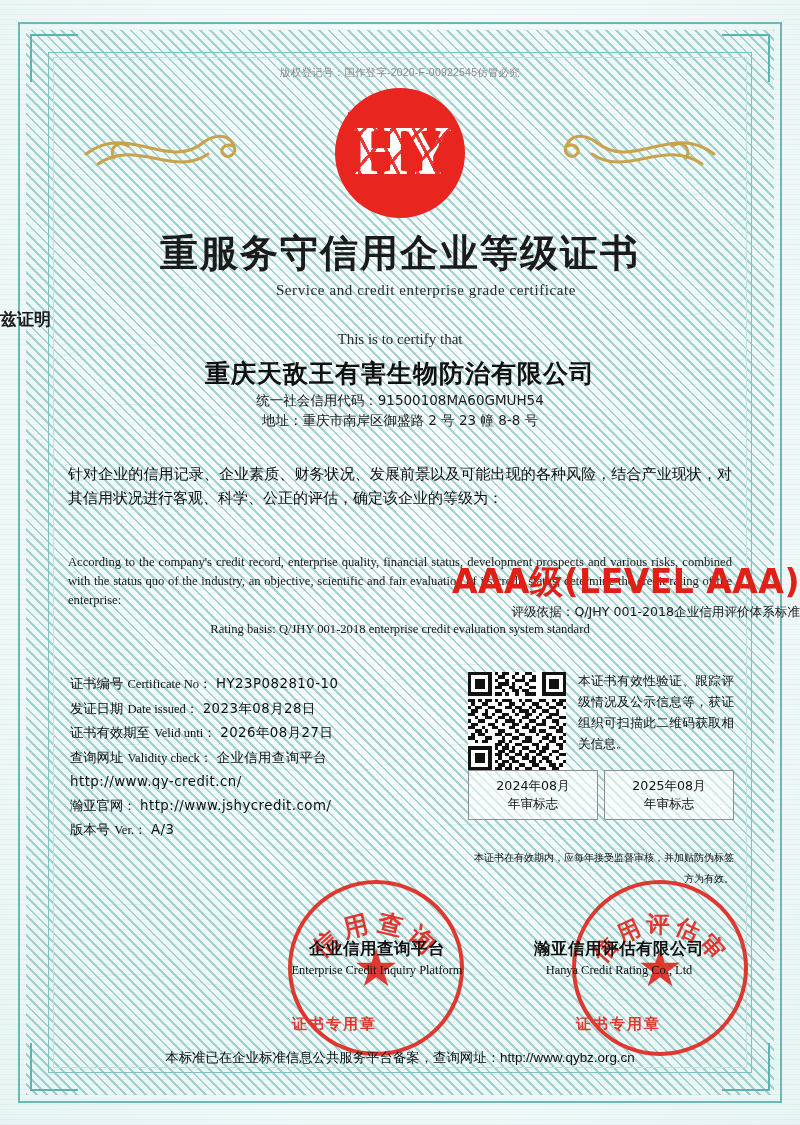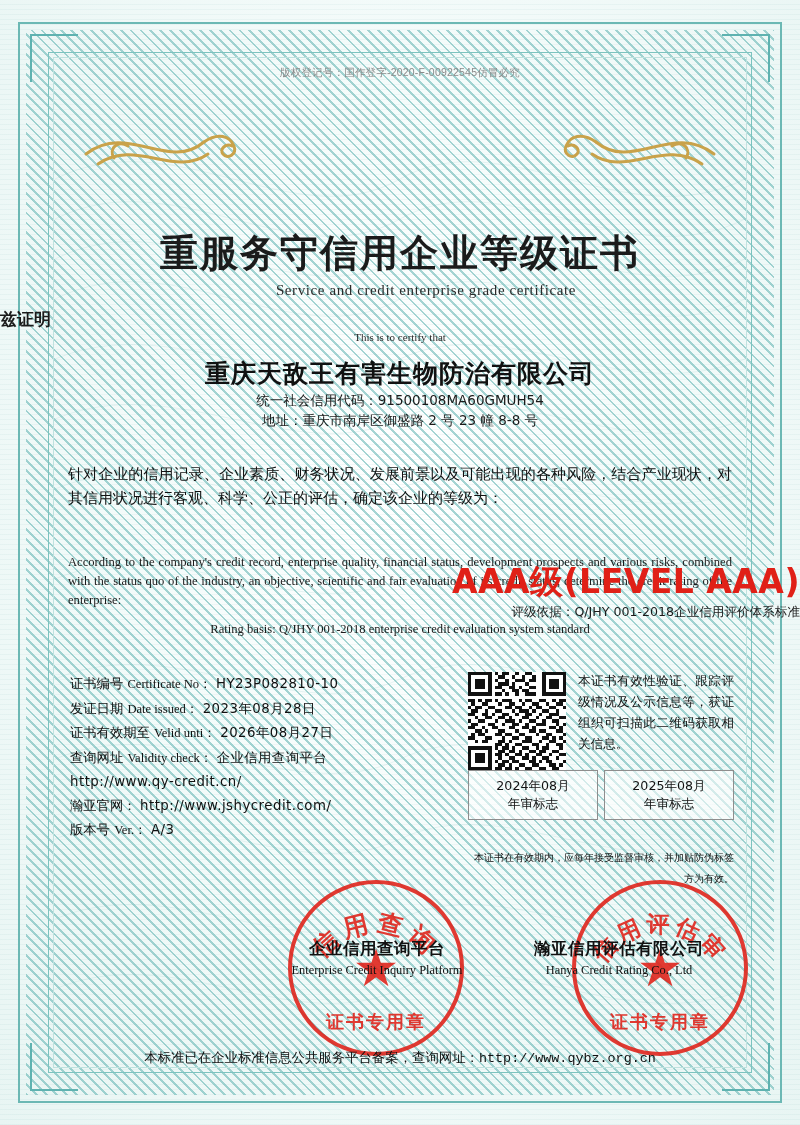--- a/index.html
+++ b/index.html
@@ -95,21 +95,21 @@
     letter-spacing:0.6px;
     padding-left:26px;
   }
   .certify-cn{
     position:absolute;top:308px;left:0;width:100%;
     font-size:17px;color:#1b1b1b;
     font-family:"DejaVu Sans", sans-serif;font-weight:bold;
   }
   .certify-en{
     position:absolute;top:331px;left:0;width:100%;
-    text-align:center;font-size:11px;color:#2b2b2b;
+    text-align:center;font-size:15px;color:#2b2b2b;
     font-family:"Liberation Serif", serif;
   }
   .company{
     position:absolute;top:357px;left:0;width:100%;
     text-align:center;
     font-family:"DejaVu Sans", sans-serif;
     font-weight:bold;font-size:25px;color:#111;
     letter-spacing:1px;
   }
   .usci{
@@ -198,35 +198,35 @@
   .seal.right{left:572px;top:880px;}
   .seal .star{
     position:absolute;left:50%;top:50%;transform:translate(-50%,-50%);
     color:#e02017;font-size:52px;line-height:1;
   }
   .seal .arc{
     position:absolute;left:0;top:0;width:168px;height:168px;
   }
   .seal .bottom-txt{
     position:absolute;left:0;bottom:18px;width:100%;
-    text-align:center;color:#e02017;font-size:18px;font-weight:bold;
+    text-align:left;color:#e02017;font-size:15px;font-weight:bold;
     font-family:Liberation Sans, sans-serif;letter-spacing:2px;
   }
   .org{
     position:absolute;font-family:"DejaVu Sans", sans-serif;
     text-align:center;color:#111;
   }
   .org .cn{font-size:16.5px;font-weight:bold;letter-spacing:0.5px;}
   .org .en{font-size:12.4px;font-family:"Liberation Serif", serif;margin-top:3px;}
   .org.left{left:262px;top:938px;width:230px;}
   .org.right{left:494px;top:938px;width:250px;}
   .footer{
     position:absolute;bottom:58px;left:0;width:100%;
     text-align:center;font-size:13.4px;color:#111;
-    font-family:Liberation Mono, monospace;
+    font-family:Liberation Sans, sans-serif;
   }
   .wave-bg{
     position:absolute;left:55px;top:59px;right:55px;bottom:59px;
     pointer-events:none;opacity:0.5;
   }
 </style>
 </head>
 <body>
 
 <div class="cert">
@@ -270,20 +270,23 @@
   </svg>
   <svg class="flourish right" viewBox="0 0 230 70">
     <g fill="none" stroke="#c9a24a" stroke-width="3" stroke-linecap="round">
       <path d="M8,46 C50,14 90,64 126,34"></path>
       <path d="M20,56 C58,30 96,70 130,46"></path>
       <path d="M126,34 C140,24 152,28 156,38 C159,46 150,52 145,46 C141,41 148,35 154,38"></path>
       <path d="M36,50 C30,40 40,32 50,38"></path>
     </g>
   </svg>
 
+  <div class="logo">
+    <div class="logo-letters">HY</div>
+  </div>
 
   <div class="title-cn">重服务守信用企业等级证书</div>
   <div class="title-en">Service and credit enterprise grade certificate</div>
 
   <div class="certify-cn">兹证明</div>
   <div class="certify-en">This is to certify that</div>
 
   <div class="company">重庆天敌王有害生物防治有限公司</div>
   <div class="usci">
     <span>统一社会信用代码：</span><span>91500108MA60GMUH54</span>

